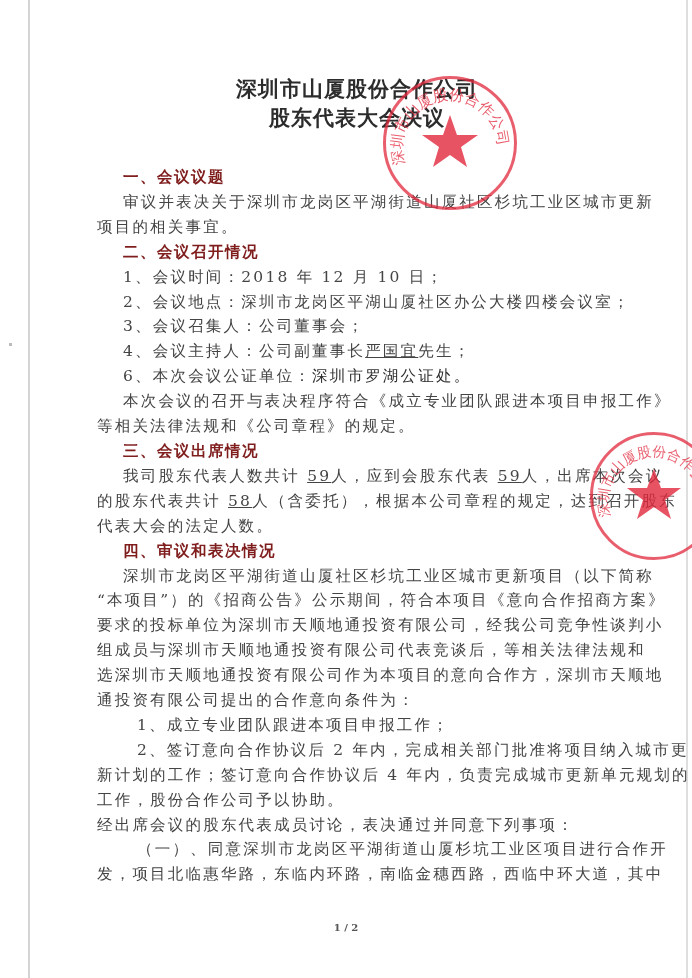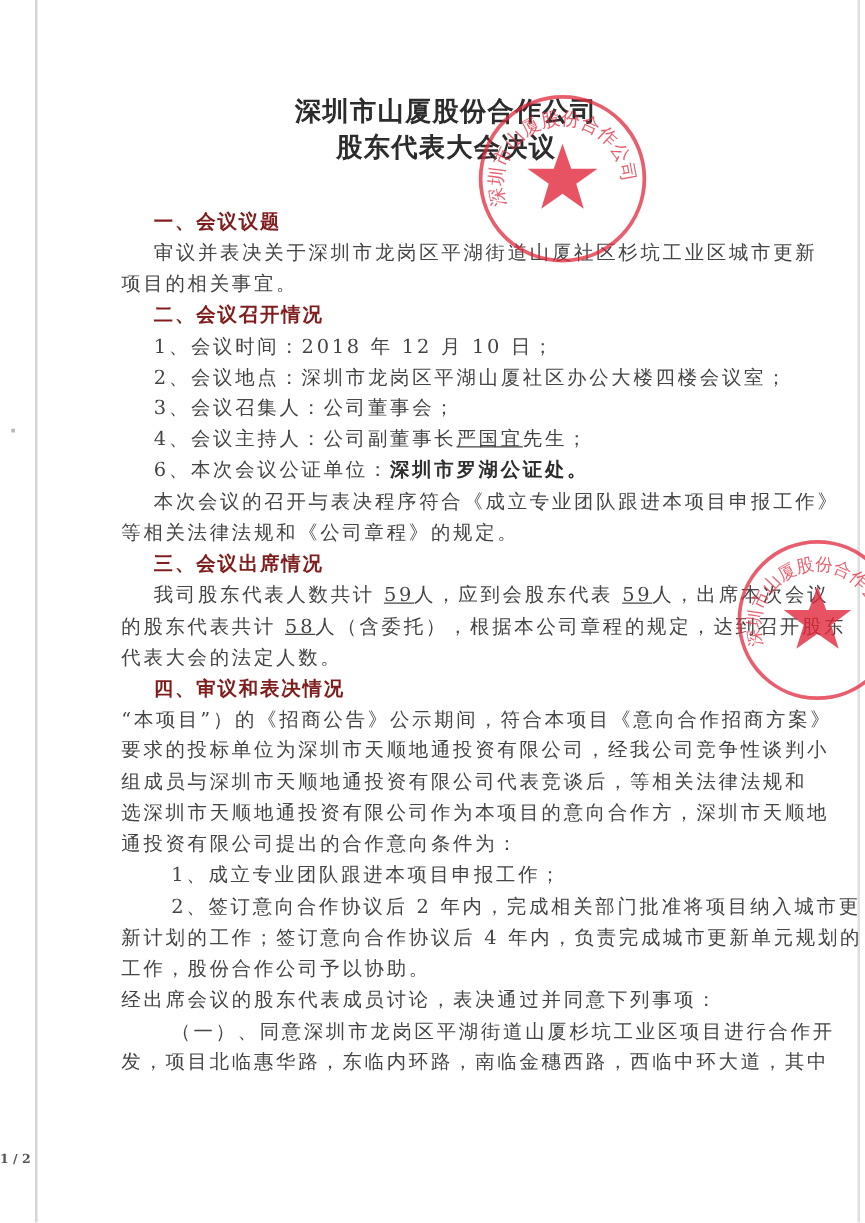--- a/index.html
+++ b/index.html
@@ -33,24 +33,24 @@
     font-size: 15.5px; line-height: 24.9px; white-space: nowrap;
     letter-spacing: 2.2px; color: #444;
   }
   .heading {
     font-family: "DejaVu Sans", "Liberation Sans", sans-serif;
     font-weight: bold; color: #7f1d1d; letter-spacing: 1.5px;
     padding-left: 26px;
   }
   .indent { padding-left: 26px; }
   .indent2 { padding-left: 40px; }
-  .bold { font-weight: bold; font-family: "DejaVu Sans", "Liberation Sans", sans-serif; color: #2e2e2e; }
+  .bold { font-weight: normal; font-family: "DejaVu Sans", "Liberation Sans", sans-serif; color: #2e2e2e; }
   .u { text-decoration: underline; }
   .page-number {
-    position: absolute; top: 922px; left: 0; width: 692px; text-align: left;
+    position: absolute; top: 922px; left: 0; width: 692px; text-align: center;
     font-size: 10px; color: #555; font-weight: bold;
   }
   .seal {
     position: absolute; border-radius: 50%;
     border: 3px solid rgba(226, 40, 60, 0.75);
     pointer-events: none;
   }
   .seal svg { position: absolute; left: 0; top: 0; }
 </style>
 </head>
@@ -79,20 +79,21 @@
     <div class="line indent"><span>6、本次会议公证单位：</span><span class="bold">深圳市罗湖公证处。</span></div>
     <div class="line indent">本次会议的召开与表决程序符合《成立专业团队跟进本项目申报工作》</div>
     <div class="line">等相关法律法规和《公司章程》的规定。</div>
 
     <div class="line heading">三、会议出席情况</div>
     <div class="line indent"><span>我司股东代表人数共计</span> <span class="u">59</span><span>人，应到会股东代表</span> <span class="u">59</span><span>人，出席本次会议</span></div>
     <div class="line"><span>的股东代表共计</span> <span class="u">58</span><span>人（含委托），根据本公司章程的规定，达到召开股东</span></div>
     <div class="line">代表大会的法定人数。</div>
 
     <div class="line heading">四、审议和表决情况</div>
+    <div class="line indent">深圳市龙岗区平湖街道山厦社区杉坑工业区城市更新项目（以下简称</div>
     <div class="line">“本项目”）的《招商公告》公示期间，符合本项目《意向合作招商方案》</div>
     <div class="line">要求的投标单位为深圳市天顺地通投资有限公司，经我公司竞争性谈判小</div>
     <div class="line">组成员与深圳市天顺地通投资有限公司代表竞谈后，等相关法律法规和</div>
     <div class="line">选深圳市天顺地通投资有限公司作为本项目的意向合作方，深圳市天顺地</div>
     <div class="line">通投资有限公司提出的合作意向条件为：</div>
     <div class="line indent2">1、成立专业团队跟进本项目申报工作；</div>
     <div class="line indent2">2、签订意向合作协议后 2 年内，完成相关部门批准将项目纳入城市更</div>
     <div class="line">新计划的工作；签订意向合作协议后 4 年内，负责完成城市更新单元规划的</div>
     <div class="line">工作，股份合作公司予以协助。</div>
     <div class="line">经出席会议的股东代表成员讨论，表决通过并同意下列事项：</div>

